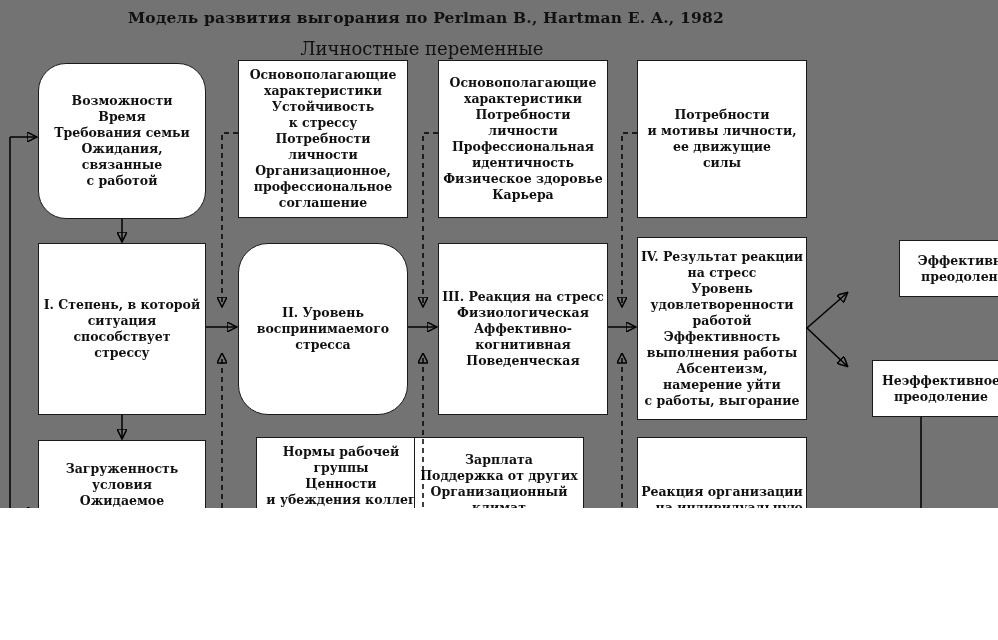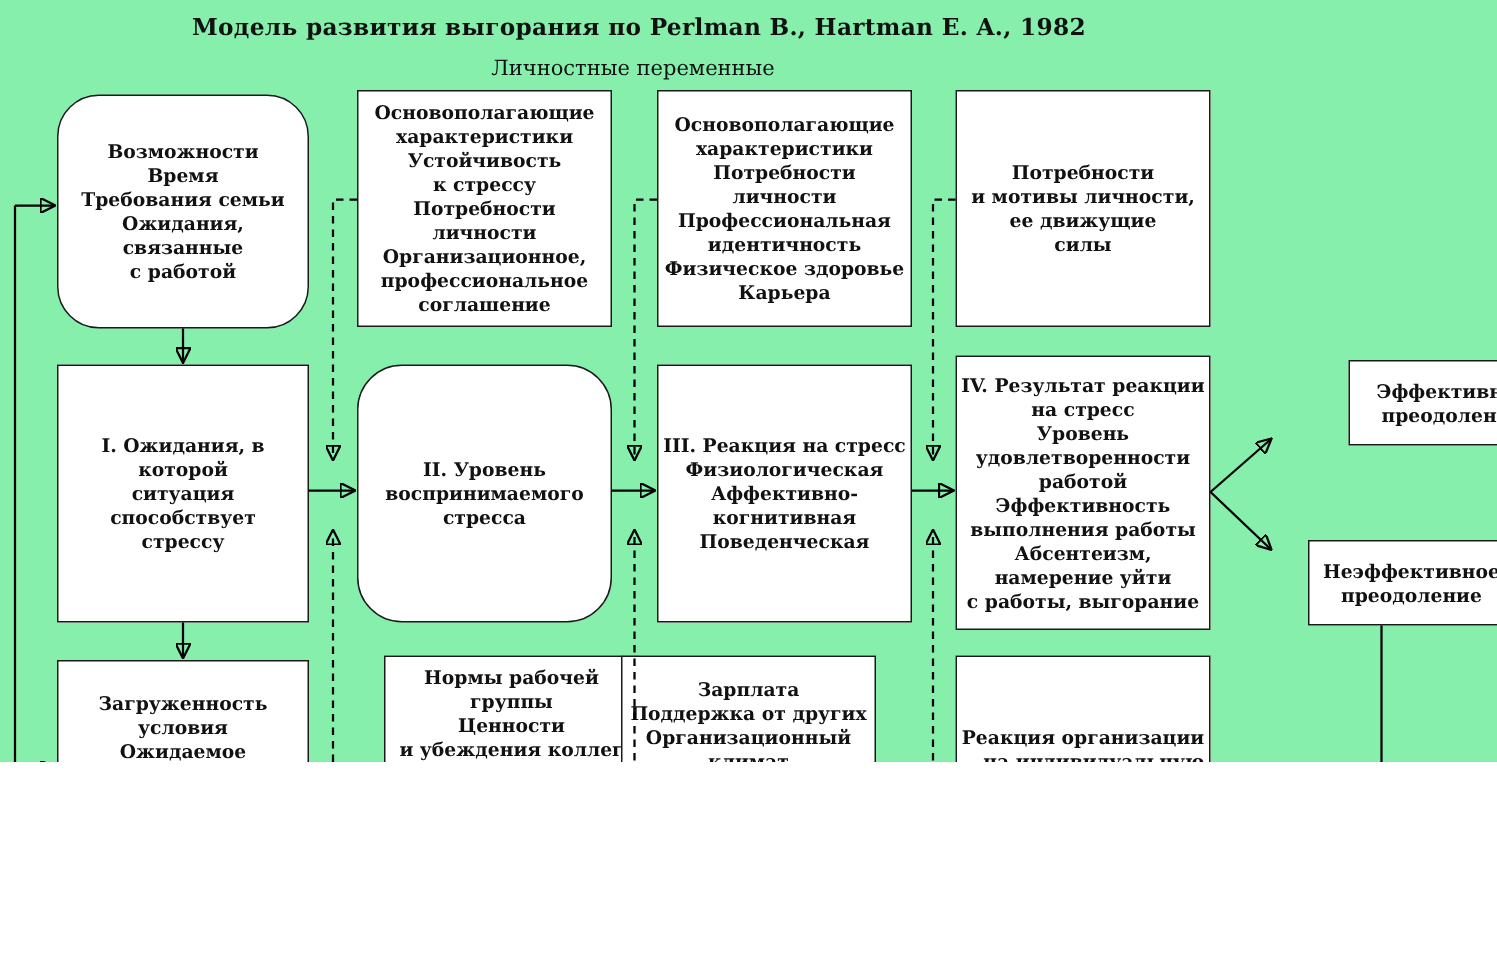--- a/index.html
+++ b/index.html
@@ -4,40 +4,40 @@
 <style>
   html, body {
     margin: 0;
     padding: 0;
     background: #ffffff;
   }
   #stage {
     position: relative;
     width: 998px;
     height: 508px;
-    background: #86efac;
+    background: #737373;
     font-family: "DejaVu Serif", "Liberation Serif", serif;
     color: #111111;
     overflow: hidden;
   }
   .title {
     position: absolute;
     left: 0;
     top: 8px;
     width: 852px;
     text-align: center;
     font-size: 15.5px;
     font-weight: bold;
     letter-spacing: 0.2px;
   }
   .zone-label {
     position: absolute;
     width: 420px;
     text-align: center;
-    font-size: 14px;
+    font-size: 18px;
     font-weight: normal;
   }
   .zone-label.top { left: 212px; top: 38px; }
   .zone-label.bottom { left: 210px; top: 614px; }
   .box {
     position: absolute;
     border: 1.6px solid #1a1a1a;
     background: #ffffff;
     display: flex;
     align-items: center;
@@ -93,21 +93,21 @@
 личности
 Профессиональная
 идентичность
 Физическое здоровье
 Карьера</div>
   <div class="box" style="left:637px; top:60px; width:170px; height:158px;">Потребности
 и мотивы личности,
 ее движущие
 силы</div>
 
-  <div class="box" style="left:38px; top:243px; width:168px; height:172px;">I. Ожидания, в которой
+  <div class="box" style="left:38px; top:243px; width:168px; height:172px;">I. Степень, в которой
 ситуация
 способствует
 стрессу</div>
   <div class="box" style="left:238px; top:243px; width:170px; height:172px;border-radius:30px;">II. Уровень
 воспринимаемого
 стресса</div>
   <div class="box" style="left:438px; top:243px; width:170px; height:172px;">III. Реакция на стресс
 Физиологическая
 Аффективно-
 когнитивная

